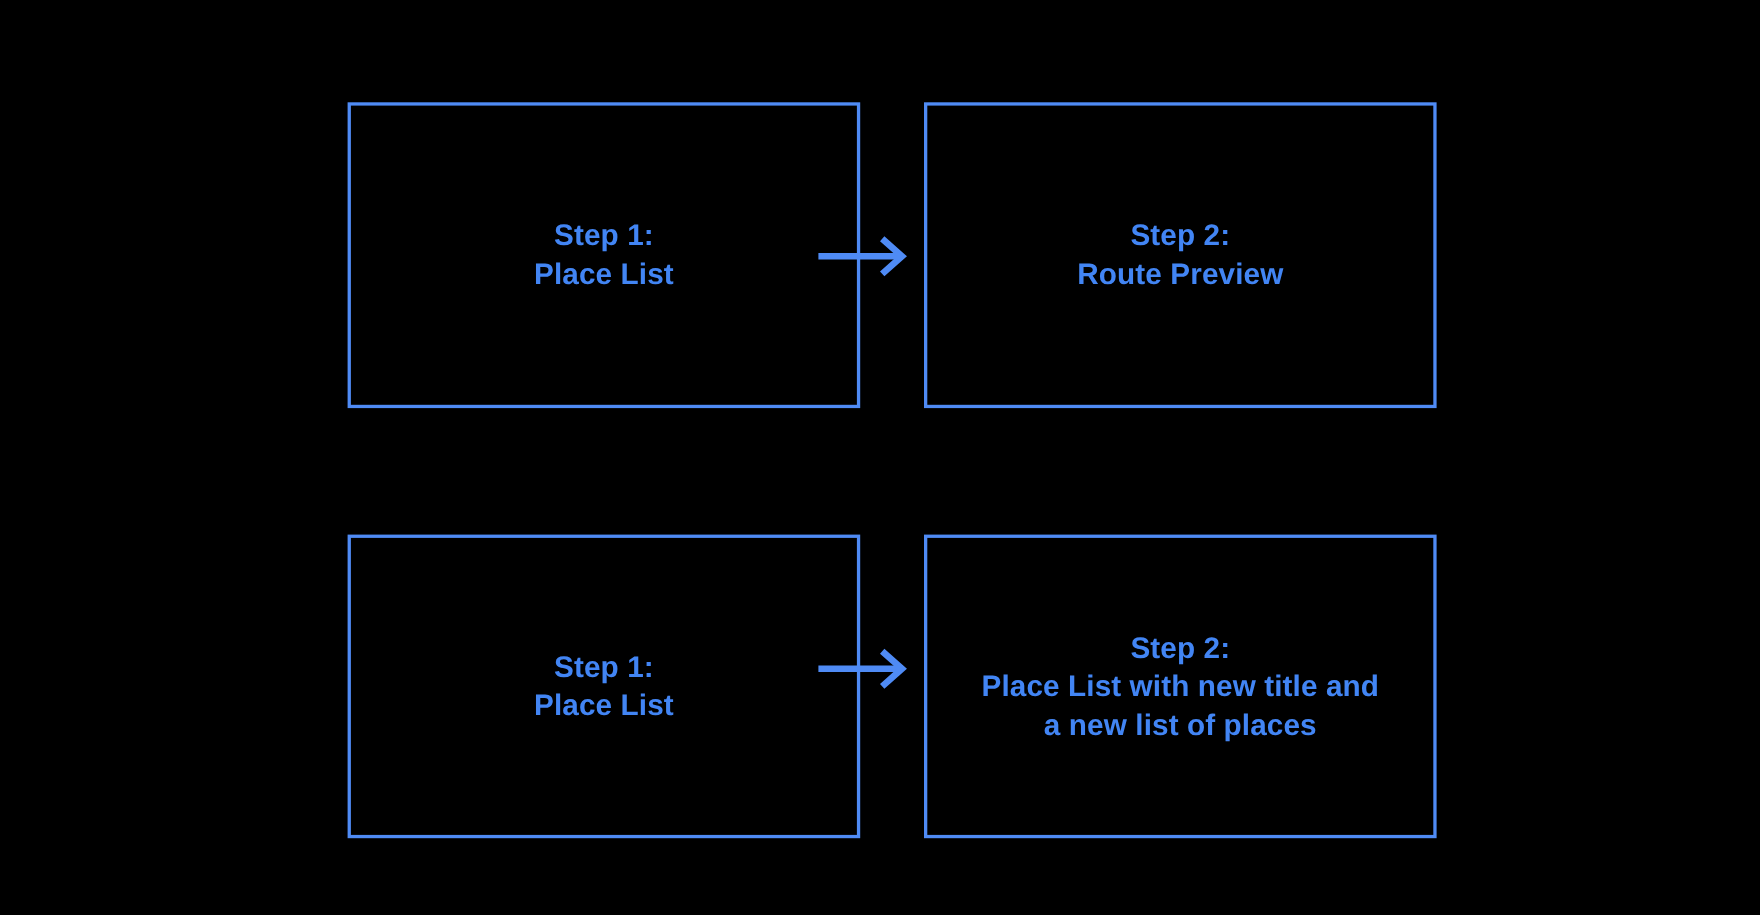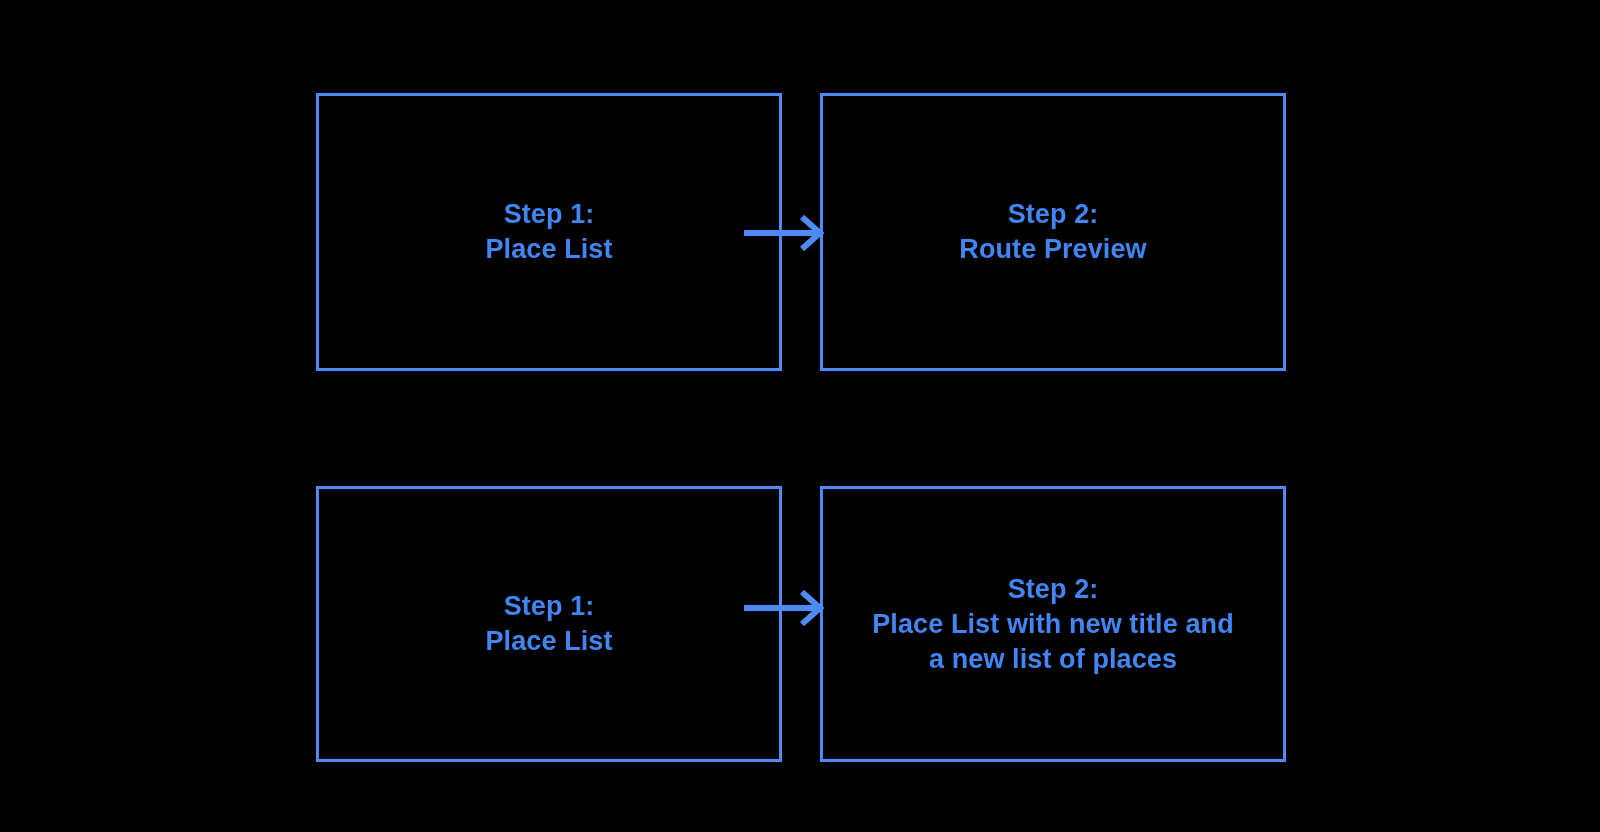--- a/index.html
+++ b/index.html
@@ -32,21 +32,21 @@
     position: absolute;
     box-sizing: border-box;
     border: 3px solid #4f8bf5;
     background: transparent;
     display: flex;
     align-items: center;
     justify-content: center;
     text-align: center;
   }
   .box-left  { left: 316px; width: 466px; }
-  .box-right { left: 820px; width: 466px; }
+  .box-right { left: 840px; width: 466px; }
   #row-1 .step-box { top: 0; height: 278px; }
   #row-2 .step-box { top: 0; height: 276px; }
 
   .box-label {
     color: #4285f4;
     font-family: "Liberation Sans", sans-serif;
     font-weight: bold;
     font-size: 27px;
     line-height: 35px;
     letter-spacing: 0.1px;

